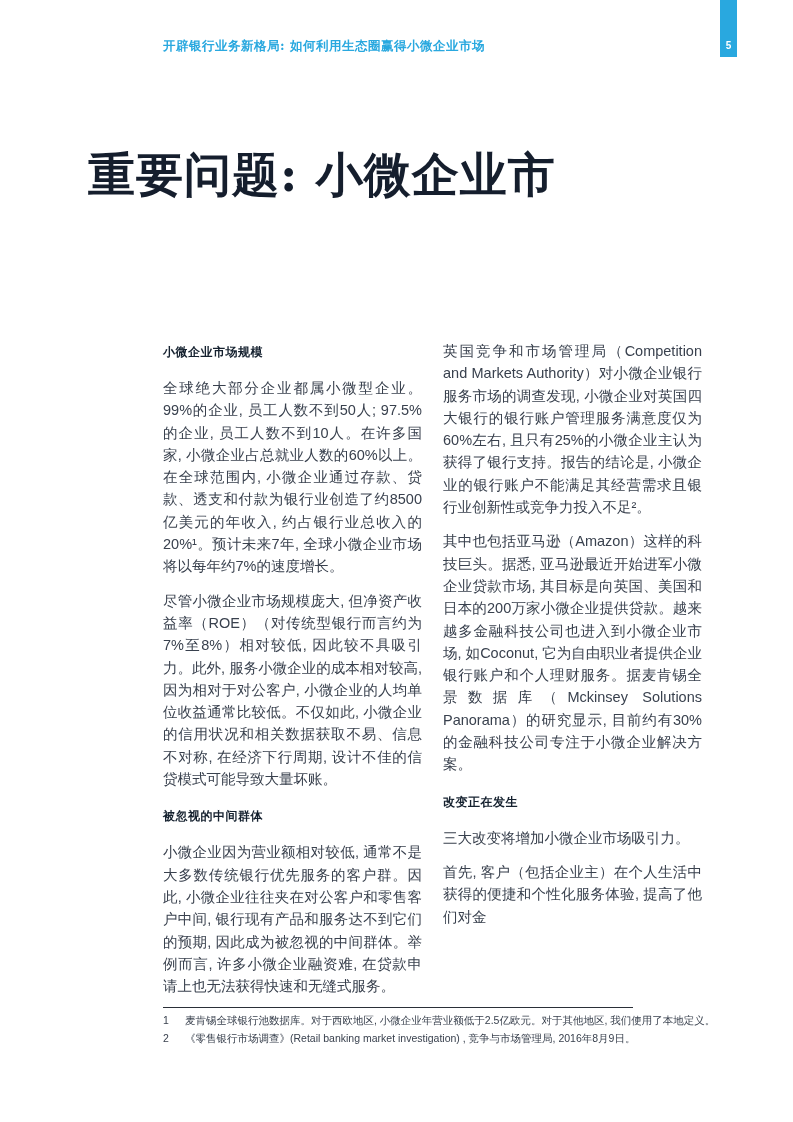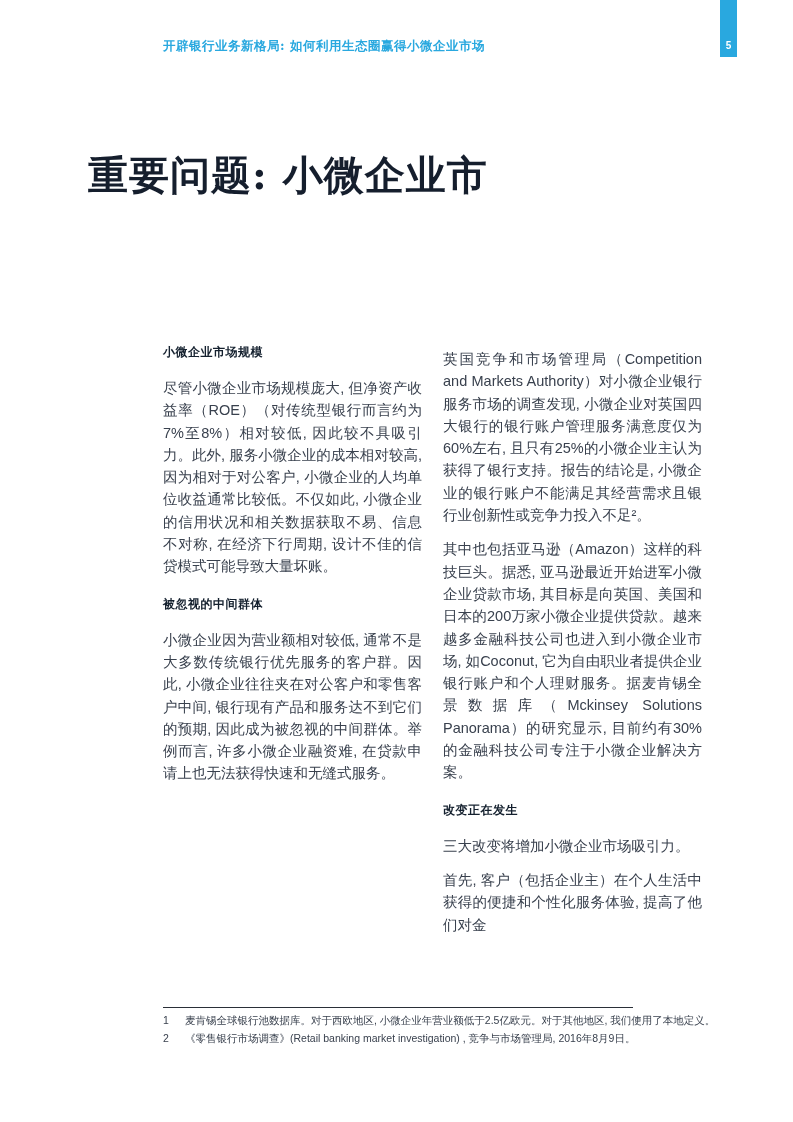--- a/index.html
+++ b/index.html
@@ -51,21 +51,21 @@
 
   
   .page-title {
     position: absolute;
     left: 88px;
     top: 134px;
     width: 640px;
     margin: 0;
     font-family: "DejaVu Serif", serif;
     font-weight: bold;
-    font-size: 40px;
+    font-size: 47px;
     line-height: 82px;
     color: #151e2d;
     letter-spacing: 1px;
   }
 
   
   .col {
     position: absolute;
     top: 340px;
     width: 259px;
@@ -81,21 +81,21 @@
     margin: 0 0 13px 0;
     font-family: "DejaVu Serif", serif;
     font-size: 12px;
     line-height: 24px;
     font-weight: bold;
     color: #14202e;
     text-align: left;
     letter-spacing: 0.5px;
   }
   .col h2.mid { margin-top: 14px; }
-  .col p { margin: 8px 0 12px 0; }
+  .col p { margin: 0 0 12px 0; }
 
   
   .footnote-rule {
     position: absolute;
     left: 163px;
     top: 1007px;
     width: 470px;
     height: 0;
     border-top: 1px solid #2a2f38;
   }
@@ -123,20 +123,21 @@
   <div class="running-head">开辟银行业务新格局: 如何利用生态圈赢得小微企业市场</div>
 
   <div class="page-tab">
     <span>5</span>
   </div>
 
   <h1 class="page-title"><span>重要问题: 小微企业市</span><br></h1>
 
   <div class="col col-left">
     <h2>小微企业市场规模</h2>
+    <p>全球绝大部分企业都属小微型企业。99%的企业, 员工人数不到50人; 97.5%的企业, 员工人数不到10人。在许多国家, 小微企业占总就业人数的60%以上。在全球范围内, 小微企业通过存款、贷款、透支和付款为银行业创造了约8500亿美元的年收入, 约占银行业总收入的20%¹。预计未来7年, 全球小微企业市场将以每年约7%的速度增长。</p>
     <p>尽管小微企业市场规模庞大, 但净资产收益率（ROE）（对传统型银行而言约为7%至8%）相对较低, 因此较不具吸引力。此外, 服务小微企业的成本相对较高, 因为相对于对公客户, 小微企业的人均单位收益通常比较低。不仅如此, 小微企业的信用状况和相关数据获取不易、信息不对称, 在经济下行周期, 设计不佳的信贷模式可能导致大量坏账。</p>
     <h2 class="mid">被忽视的中间群体</h2>
     <p>小微企业因为营业额相对较低, 通常不是大多数传统银行优先服务的客户群。因此, 小微企业往往夹在对公客户和零售客户中间, 银行现有产品和服务达不到它们的预期, 因此成为被忽视的中间群体。举例而言, 许多小微企业融资难, 在贷款申请上也无法获得快速和无缝式服务。</p>
   </div>
 
   <div class="col col-right">
     <p>英国竞争和市场管理局（Competition and Markets Authority）对小微企业银行服务市场的调查发现, 小微企业对英国四大银行的银行账户管理服务满意度仅为60%左右, 且只有25%的小微企业主认为获得了银行支持。报告的结论是, 小微企业的银行账户不能满足其经营需求且银行业创新性或竞争力投入不足²。</p>
     <p>其中也包括亚马逊（Amazon）这样的科技巨头。据悉, 亚马逊最近开始进军小微企业贷款市场, 其目标是向英国、美国和日本的200万家小微企业提供贷款。越来越多金融科技公司也进入到小微企业市场, 如Coconut, 它为自由职业者提供企业银行账户和个人理财服务。据麦肯锡全景数据库（Mckinsey Solutions Panorama）的研究显示, 目前约有30%的金融科技公司专注于小微企业解决方案。</p>
     <h2 class="mid">改变正在发生</h2>
     <p>三大改变将增加小微企业市场吸引力。</p>

